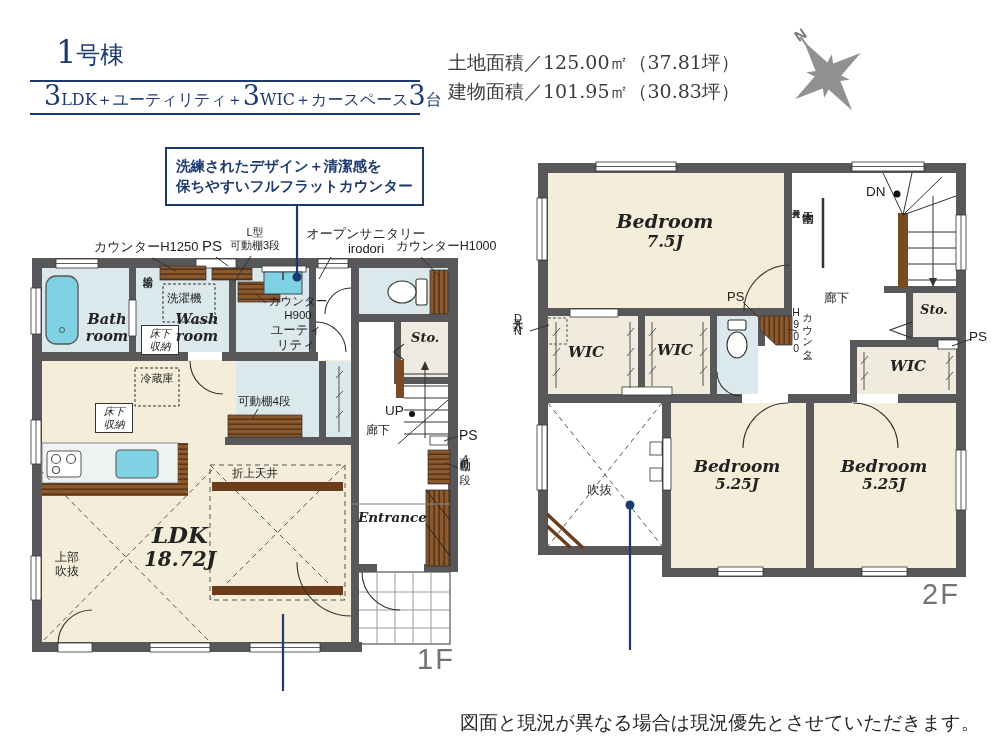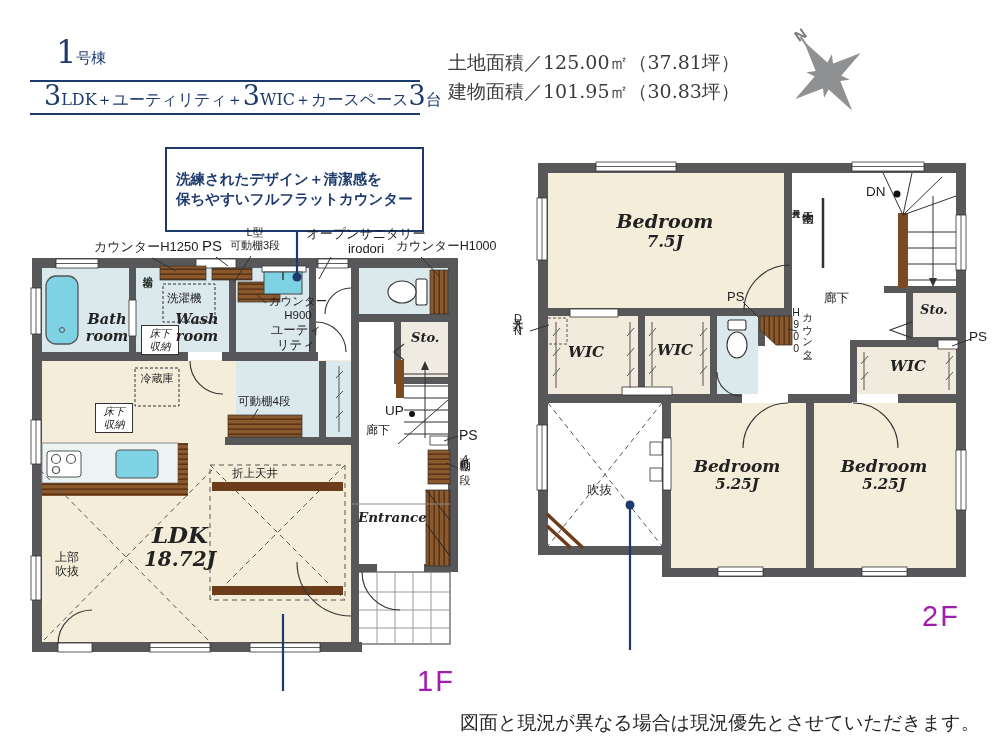--- a/index.html
+++ b/index.html
@@ -8,25 +8,25 @@
   svg{position:absolute;left:0;top:0;}
   .lbl{position:absolute;white-space:nowrap;line-height:1.18;color:#1d1d1d;}
   .ctr{text-align:center;white-space:normal;}
   .serif{font-family:"DejaVu Serif",serif;font-style:italic;font-weight:bold;color:#222;}
   .vert{writing-mode:vertical-rl;text-orientation:upright;letter-spacing:1px;}
   .vcols{position:absolute;writing-mode:vertical-rl;text-orientation:upright;line-height:1.15;}
   .vcols div{margin:0;}
   .boxed{border:1px solid #333;background:#fff;text-align:center;white-space:normal;
          line-height:1.25;padding:1px 2px;font-style:italic;}
   .callout{position:absolute;border:2px solid #1c3a6e;background:#fff;color:#1c3a6e;
-           font-weight:bold;font-size:14.5px;line-height:1.4;padding:20px 9px;white-space:nowrap;}
+           font-weight:bold;font-size:14.5px;line-height:1.4;padding:7px 9px;white-space:nowrap;}
   .hserif{font-family:"DejaVu Serif",serif;color:#1c3a6e;}
   .rule{position:absolute;height:2px;background:#1c3a6e;}
   .areatxt{position:absolute;font-family:"DejaVu Serif",serif;color:#3c3c3c;font-size:19px;white-space:nowrap;}
-  .floorlab{position:absolute;color:#a21caf;font-size:29px;letter-spacing:2px;margin-top:22px;}
+  .floorlab{position:absolute;color:#737373;font-size:29px;letter-spacing:2px;}
   .baseline{display:flex;align-items:baseline;}
 </style>
 </head>
 <body>
 
 <div id="page">
 
 <svg width="1000" height="750" viewBox="0 0 1000 750">
   <defs>
     <pattern id="woodH" width="8" height="5" patternUnits="userSpaceOnUse">
@@ -338,21 +338,21 @@
 
   <g transform="translate(786,28) rotate(-35 42 48)" fill="#8f9092">
     <polygon points="42,6 50,40 82,48 50,56 42,90 34,56 2,48 34,40"></polygon>
     <polygon points="42,26 47.5,43 64,48 47.5,53 42,70 36.5,53 20,48 36.5,43" transform="rotate(45 42 48)"></polygon>
     <line x1="42" y1="48" x2="42" y2="0" stroke="#8f9092" stroke-width="2"></line>
   </g>
 </svg>
 
 <div class="lbl baseline hserif" style="left:56px;top:34px;">
   <span style="font-size:32px;">1</span>
-      <span style="font-size:15px;text-align:center;">号棟</span>
+      <span style="font-size:24px;text-align:center;">号棟</span>
 </div>
 <div class="rule" style="left:30px;top:80px;width:390px;"></div>
 <div class="lbl baseline hserif" style="left:44px;top:80px;">
   <span style="font-size:27px;">3</span>
       <span style="font-size:16px;">LDK＋ユーティリティ＋</span>
       <span style="font-size:27px;">3</span>
       <span style="font-size:16px;text-align:center;">WIC＋カースペース</span>
       <span style="font-size:27px;">3</span>
       <span style="font-size:16px;">台</span>
 </div>

